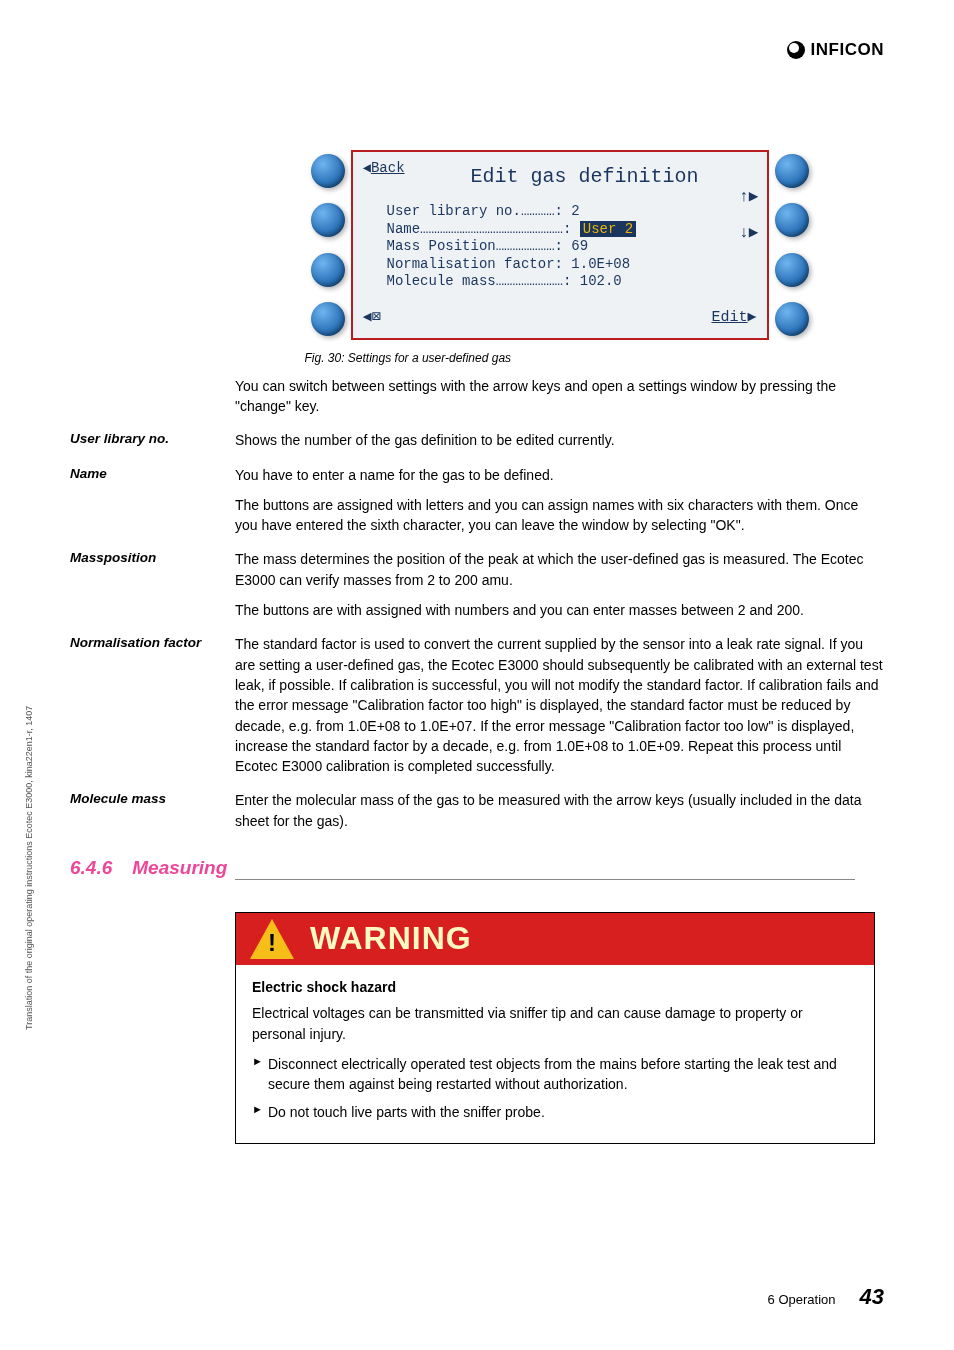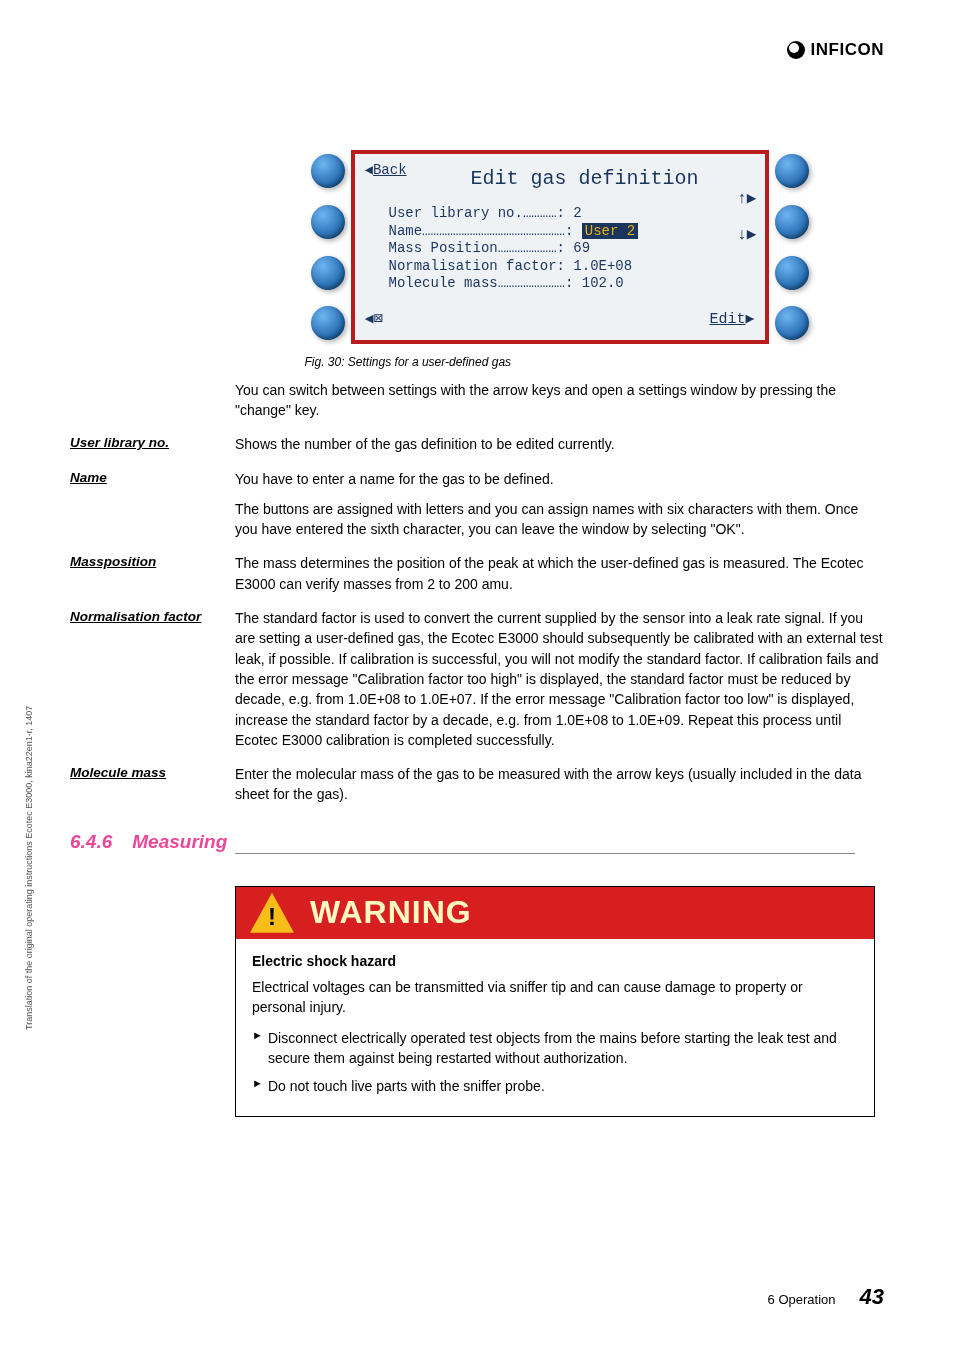--- a/index.html
+++ b/index.html
@@ -4,28 +4,28 @@
 <style>
   * { box-sizing: border-box; margin: 0; padding: 0; }
   html, body { width: 954px; height: 1350px; font-family: "Segoe UI", "Helvetica Neue", Arial, sans-serif; color: #000; background: #fff; }
   .page { position: relative; width: 954px; height: 1350px; padding: 60px 70px 40px 70px; }
   .brand { position: absolute; top: 40px; right: 70px; display: flex; align-items: center; gap: 6px; padding-left: 48px; }
   .brand-dot { width: 18px; height: 18px; border-radius: 50%; background: #000; position: relative; }
   .brand-dot::after { content: ""; position: absolute; width: 10px; height: 10px; border-radius: 50%; background: #fff; top: 2px; left: 2px; }
   .brand-name { font-size: 17px; letter-spacing: 0.5px; font-weight: 600; }
 
   .content { margin-top: 90px; }
-  .col-label { width: 165px; flex-shrink: 0; font-weight: 700; font-style: italic; font-size: 13.5px; line-height: 1.4; text-decoration: underline; }
+  .col-label { width: 165px; flex-shrink: 0; font-weight: 700; font-style: italic; font-size: 13.5px; line-height: 1.4; }
   .col-body { flex: 1; font-size: 14px; line-height: 1.45; }
   .row { display: flex; gap: 0; margin-bottom: 14px; }
   .row p { margin-bottom: 10px; }
   .row p:last-child { margin-bottom: 0; }
 
   .screenshot { width: 510px; margin: 0 auto 10px auto; display: flex; align-items: stretch; }
-  .screenshot-center { flex: 1; border: 4px solid #b91c1c; background: #eef2f5; display: flex; flex-direction: column; padding: 6px 10px 10px 10px; font-family: "Courier New", monospace; font-size: 14px; color: #1a355e; position: relative; }
+  .screenshot-center { flex: 1; border: 2px solid #b91c1c; background: #eef2f5; display: flex; flex-direction: column; padding: 6px 10px 10px 10px; font-family: "Courier New", monospace; font-size: 14px; color: #1a355e; position: relative; }
   .screenshot-header { display: flex; align-items: flex-start; gap: 8px; }
   .screenshot-title { flex: 1; text-align: center; font-size: 20px; padding-top: 4px; }
   .screenshot-body { padding-left: 24px; margin-top: 12px; font-size: 14px; line-height: 1.25; white-space: pre; }
   .screenshot-footer { display: flex; justify-content: space-between; margin-top: auto; font-size: 15px; padding-top: 16px; }
   .hl { background: #1a355e; color: #eab308; padding: 0 3px; }
   .softkeys { display: flex; flex-direction: column; justify-content: space-between; padding: 4px 6px; gap: 10px; }
   .softkey { width: 34px; height: 34px; border-radius: 50%; background: radial-gradient(circle at 35% 30%, #6fb5f0 0%, #2b72b8 60%, #0d3a66 100%); box-shadow: inset -2px -2px 4px rgba(0,0,0,0.3), 2px 2px 5px rgba(0,0,0,0.3); }
   .arrow-sym { font-family: "Courier New", monospace; color: #1a355e; font-size: 16px; }
 
   .fig-caption { width: 510px; margin: 0 auto 8px auto; font-style: italic; font-size: 12px; }
@@ -117,20 +117,21 @@
       <div class="col-body">
         <p>You have to enter a name for the gas to be defined.</p>
         <p>The buttons are assigned with letters and you can assign names with six characters with them. Once you have entered the sixth character, you can leave the window by selecting "OK".</p>
       </div>
     </div>
 
     <div class="row">
       <div class="col-label">Massposition</div>
       <div class="col-body">
         <p>The mass determines the position of the peak at which the user-defined gas is measured. The Ecotec E3000 can verify masses from 2 to 200 amu.</p>
+        <p>The buttons are with assigned with numbers and you can enter masses between 2 and 200.</p>
       </div>
     </div>
 
     <div class="row">
       <div class="col-label">Normalisation factor</div>
       <div class="col-body">
         <p>The standard factor is used to convert the current supplied by the sensor into a leak rate signal. If you are setting a user-defined gas, the Ecotec E3000 should subsequently be calibrated with an external test leak, if possible. If calibration is successful, you will not modify the standard factor. If calibration fails and the error message "Calibration factor too high" is displayed, the standard factor must be reduced by decade, e.g. from 1.0E+08 to 1.0E+07. If the error message "Calibration factor too low" is displayed, increase the standard factor by a decade, e.g. from 1.0E+08 to 1.0E+09. Repeat this process until Ecotec E3000 calibration is completed successfully.</p>
       </div>
     </div>
 

